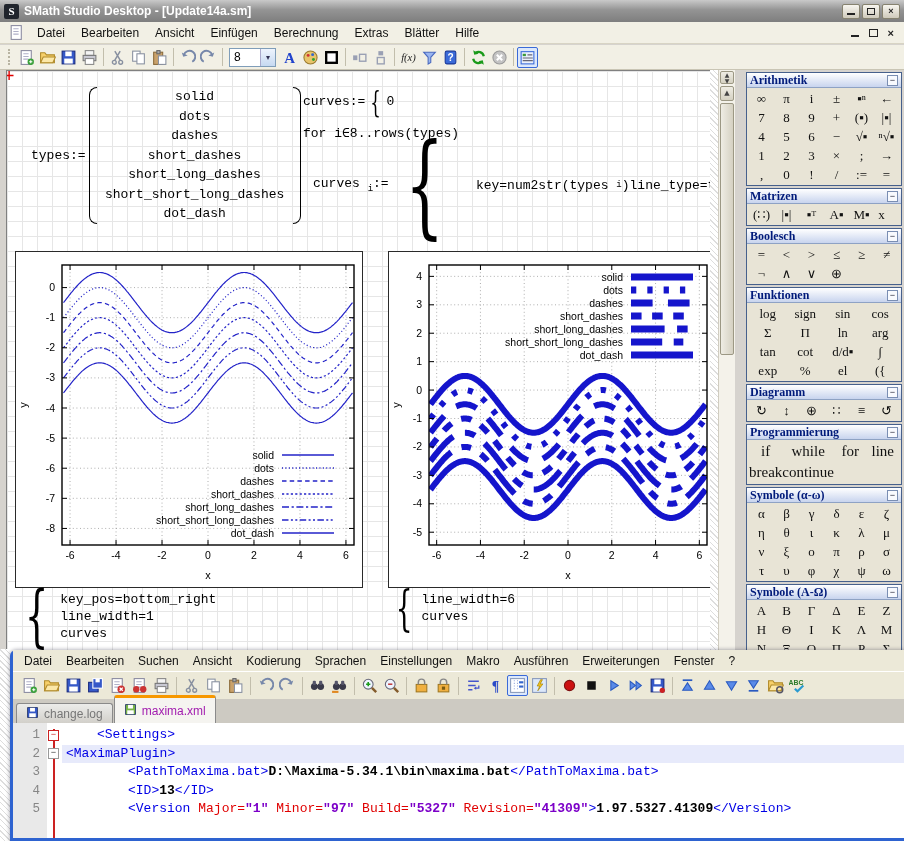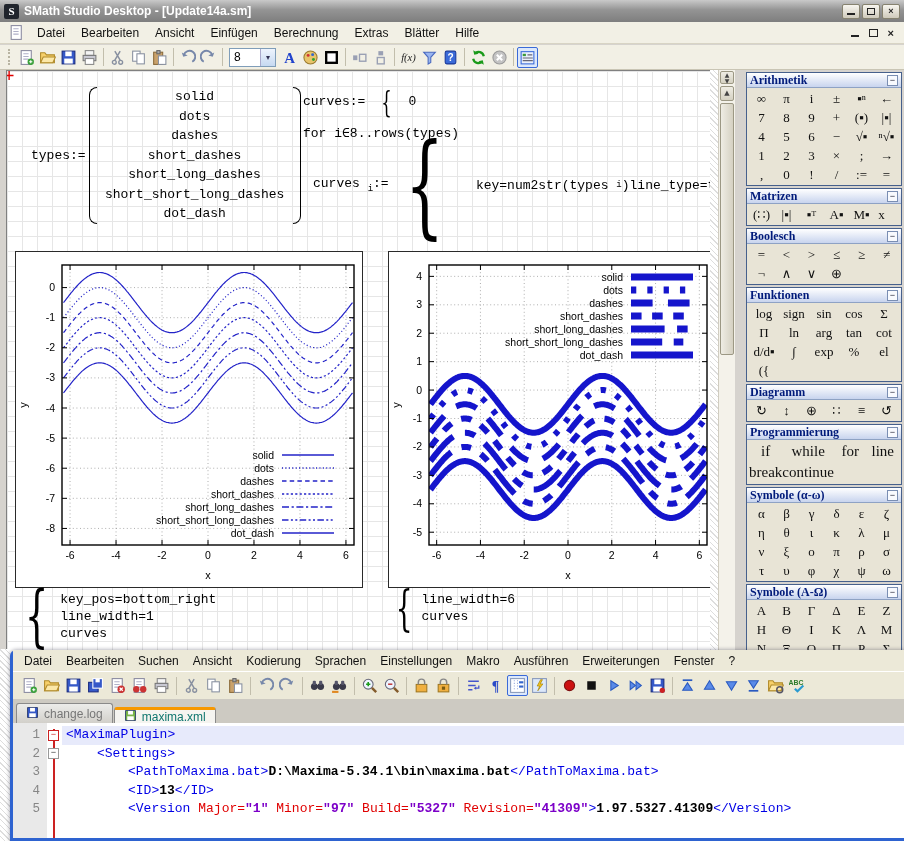--- a/index.html
+++ b/index.html
@@ -41,21 +41,21 @@
   .ssub{font-size:9px;vertical-align:-4px;font-family:"Liberation Mono",monospace}
   #types-region{position:absolute;left:24px;top:16px;display:flex;align-items:center}
   #types-region .lhs{margin-right:3px}
   .mparen{width:8px;align-self:stretch;border:1.5px solid #000}
   .mparen.l{border-right:none;border-radius:9px 0 0 9px}
   .mparen.r{border-left:none;border-radius:0 9px 9px 0}
   #types-col{display:flex;flex-direction:column;width:196px}
   .mrow{height:19.5px;display:flex;align-items:center;justify-content:center}
   .brace{font-family:"DejaVu Serif",serif;display:inline-block;line-height:.72;transform:scaleX(.55);transform-origin:center}
   .bigp{font-family:"DejaVu Serif",serif;display:inline-block;line-height:.72;transform:scaleX(.45);transform-origin:center}
-  #curves-init{position:absolute;left:296px;top:20px;display:flex;align-items:center;gap:12px}
+  #curves-init{position:absolute;left:296px;top:20px;display:flex;align-items:center;gap:1px}
   #for-line{position:absolute;left:296px;top:54px}
   #curve-def{position:absolute;left:306px;top:74px;display:flex;align-items:center}
   #curve-body{display:flex;flex-direction:row;margin-left:16px}
   .crow{height:28px;display:flex;align-items:center}
   .frac{display:inline-flex;flex-direction:column;align-items:center;font-family:"Liberation Mono",monospace;font-size:10.5px;line-height:1.15;margin:0 2px;vertical-align:middle}
   .frac .n{border-bottom:1px solid #000;padding:0 2px}
   .plotbox{position:absolute;background:#fff;border:1px solid #2a2a2a}
   #plot1{left:8px;top:180px;width:348px;height:337px}
   #plot2{left:381px;top:180px;width:330px;height:337px}
   .paramblock{position:absolute;display:flex;align-items:center}
@@ -83,21 +83,21 @@
 
   
   #npp{position:absolute;left:10px;top:650px;width:898px;height:191px;z-index:50;border:3px solid #2e63d0;border-top:none;border-radius:6px 6px 0 0;background:#ece9d8;display:flex;flex-direction:column;box-shadow:0 0 4px rgba(0,0,30,.4)}
   .npp-title{height:23px;background:linear-gradient(180deg,#5a96f2,#2a62d8 30%,#1951cc 70%,#2a62d8);border-radius:4px 4px 0 0;display:flex;align-items:center;gap:5px;padding:0 6px;flex:0 0 auto}
   .npp-title .txt{color:#fff;font:bold 12px "Liberation Sans";white-space:nowrap;overflow:hidden}
   #npp-menu{height:21px;background:#ece9d8;display:flex;align-items:center;padding:0 4px;flex:0 0 auto}
   #npp-menu .menu-item{padding:2px 7px}
   #npp-toolbar{height:28px;background:#ece9d8;border-top:1px solid #fff;display:flex;align-items:center;padding:0 6px;flex:0 0 auto;gap:1px}
   #npp-tabs{height:24px;background:#cdcac2;display:flex;align-items:flex-end;padding-left:3px;flex:0 0 auto}
   .tab{height:20px;display:flex;align-items:center;gap:5px;padding:0 9px;border:1px solid #8a8a8a;border-bottom:none;background:linear-gradient(#ececea,#d2d0ca);color:#777;font:12px "Liberation Sans";border-radius:3px 3px 0 0;margin-right:1px}
-  .tab.active{height:16px;background:#f5f4f0;color:#0f766e;border-top:3px solid #f79800}
+  .tab.active{height:28px;background:#f5f4f0;color:#a21caf;border-top:3px solid #f79800}
   #npp-editor{flex:1;background:#fff;display:flex;overflow:hidden;font-family:"Liberation Mono","DejaVu Sans Mono",monospace}
   #npp-gutter-nums{width:34px;background:#e9e9e9;color:#868686;font-size:12.5px;text-align:right;padding:3px 7px 0 0;flex:0 0 auto}
   #npp-gutter-nums .lnum{height:18.5px;line-height:18.5px}
   #npp-gutter-fold{width:15px;background:#fff;position:relative;flex:0 0 auto}
   .foldline{position:absolute;left:6px;top:6px;bottom:0;width:2px;background:#cc2222}
   .fbox{position:absolute;left:1px;width:11px;height:11px;background:#fff;border:1px solid #999;font:9px/9px "Liberation Mono";text-align:center;color:#333}
   .fbox.red{border-color:#cc2222;color:#cc2222}
   #npp-text{flex:1;padding-top:3px;position:relative}
   .eline{height:18.5px;line-height:18.5px;white-space:pre;font-size:13px}
   .eline.current{background:#e7eafb}
@@ -666,21 +666,21 @@
             <span class="pcell">∧</span>
             <span class="pcell">∨</span>
             <span class="pcell">⊕</span>
           </div>
         </div>
         <div class="panel">
           <div class="phead">
             <span class="t">Funktionen</span>
             <span class="pmin">−</span>
           </div>
-          <div class="pgrid" style="grid-template-columns: repeat(5, 1fr); text-align: right;">
+          <div class="pgrid" style="grid-template-columns: repeat(4, 1fr); text-align: right;">
             <span class="pcell">log</span>
             <span class="pcell">sign</span>
             <span class="pcell">sin</span>
             <span class="pcell">cos</span>
             <span class="pcell">Σ</span>
             <span class="pcell">Π</span>
             <span class="pcell">ln</span>
             <span class="pcell">arg</span>
             <span class="pcell">tan</span>
             <span class="pcell">cot</span>
@@ -1126,21 +1126,21 @@
           <div class="lnum">3</div>
           <div class="lnum">4</div>
           <div class="lnum">5</div>
         </div>
       <div id="npp-gutter-fold">
           <div class="foldline"></div>
           <div class="fbox red" style="top: 6.5px;">−</div>
           <div class="fbox" style="top: 25px;">−</div>
         </div>
       <div id="npp-text">
+          <div class="eline" style="padding-left: 35px;"><span class="tk-tag">&lt;Settings&gt;</span></div>
           <div class="eline current" style="padding-left: 4px;"><span class="tk-tag">&lt;MaximaPlugin&gt;</span></div>
-          <div class="eline" style="padding-left: 35px;"><span class="tk-tag">&lt;Settings&gt;</span></div>
           <div class="eline" style="padding-left: 66px;"><span class="tk-tag">&lt;PathToMaxima.bat&gt;</span><span class="tk-text">D:\Maxima-5.34.1\bin\maxima.bat</span><span class="tk-tag">&lt;/PathToMaxima.bat&gt;</span></div>
           <div class="eline" style="padding-left: 66px;"><span class="tk-tag">&lt;ID&gt;</span><span class="tk-text">13</span><span class="tk-tag">&lt;/ID&gt;</span></div>
           <div class="eline" style="padding-left: 66px;"><span class="tk-tag">&lt;Version</span><span class="tk-attr"> Major</span><span class="tk-op">=</span><span class="tk-val">"1"</span><span class="tk-attr"> Minor</span><span class="tk-op">=</span><span class="tk-val">"97"</span><span class="tk-attr"> Build</span><span class="tk-op">=</span><span class="tk-val">"5327"</span><span class="tk-attr"> Revision</span><span class="tk-op">=</span><span class="tk-val">"41309"</span><span class="tk-tag">&gt;</span><span class="tk-text">1.97.5327.41309</span><span class="tk-tag">&lt;/Version&gt;</span></div>
         </div>
     </div>
   </div>
 </div>
 
 </body></html>

